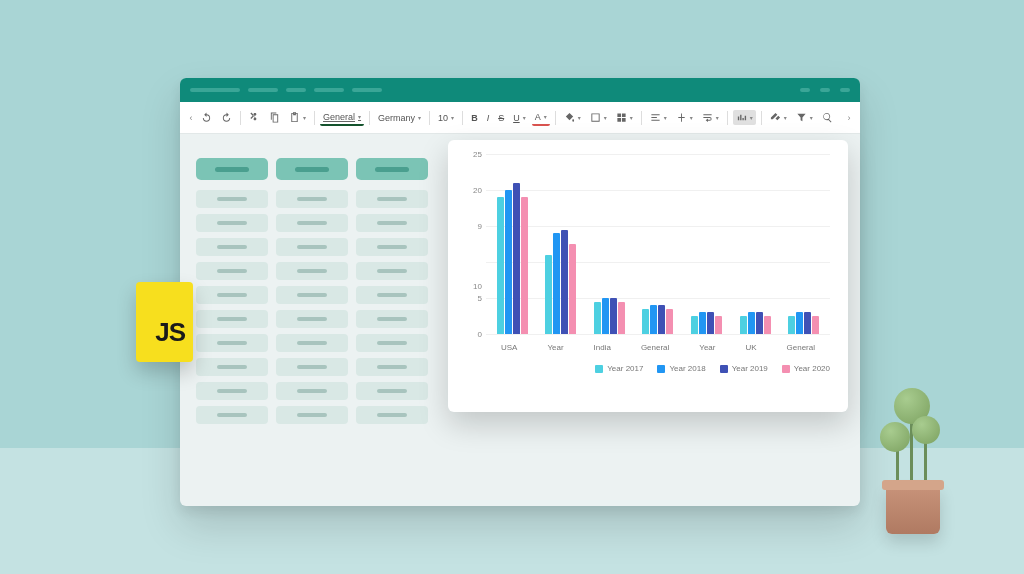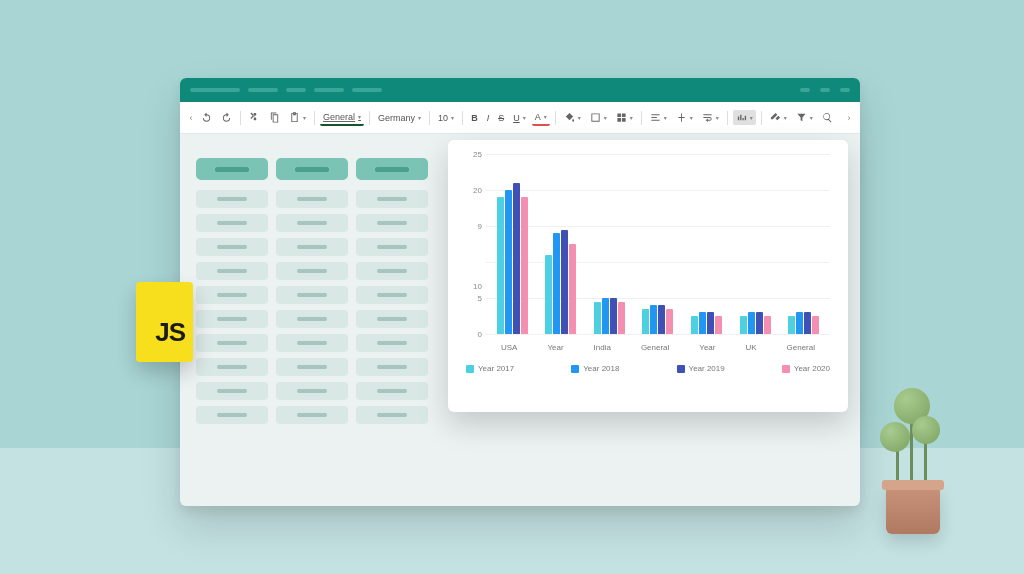--- a/index.html
+++ b/index.html
@@ -196,21 +196,21 @@
     position: absolute;
     left: 0; right: 0;
     bottom: 2px;
     display: flex;
     justify-content: space-around;
   }
   .x-label { font-size: 8px; color: #777; }
   .legend {
     margin-top: 10px;
     display: flex;
-    justify-content: space-between;
+    justify-content: flex-end;
     gap: 14px;
   }
   .legend-item {
     display: flex;
     align-items: center;
     gap: 4px;
     font-size: 8px;
     color: #777;
   }
   .legend-swatch {

